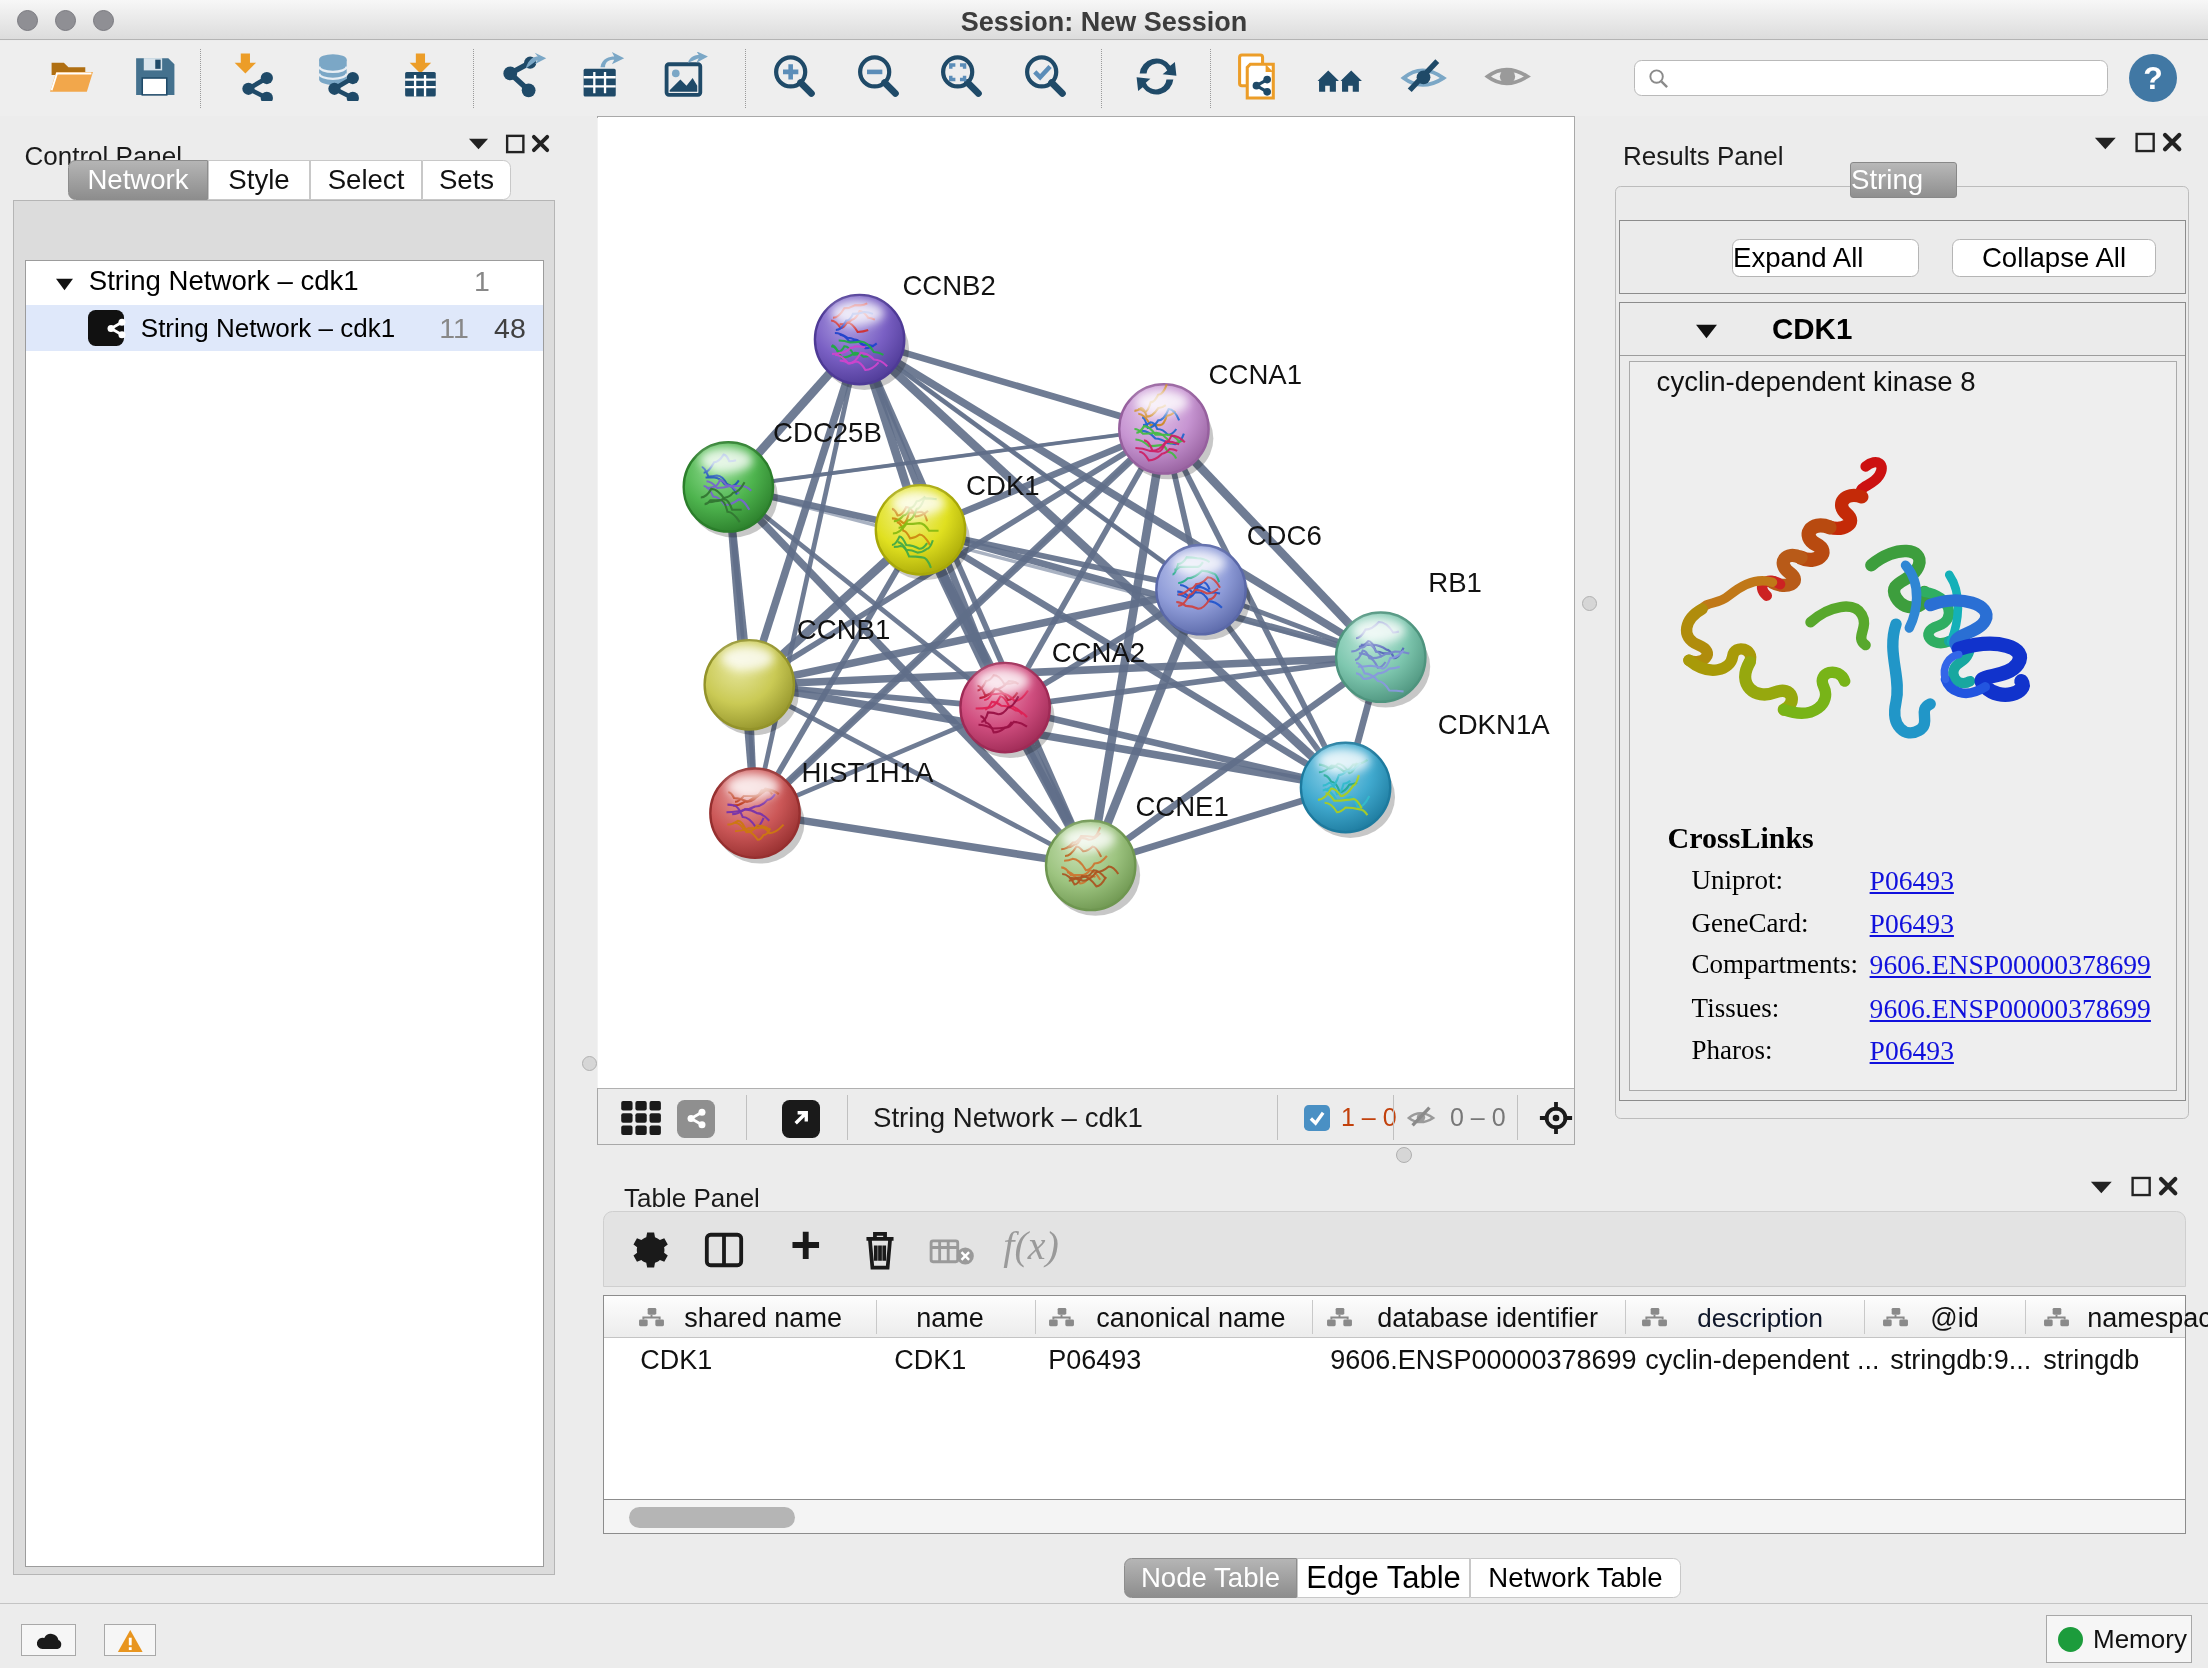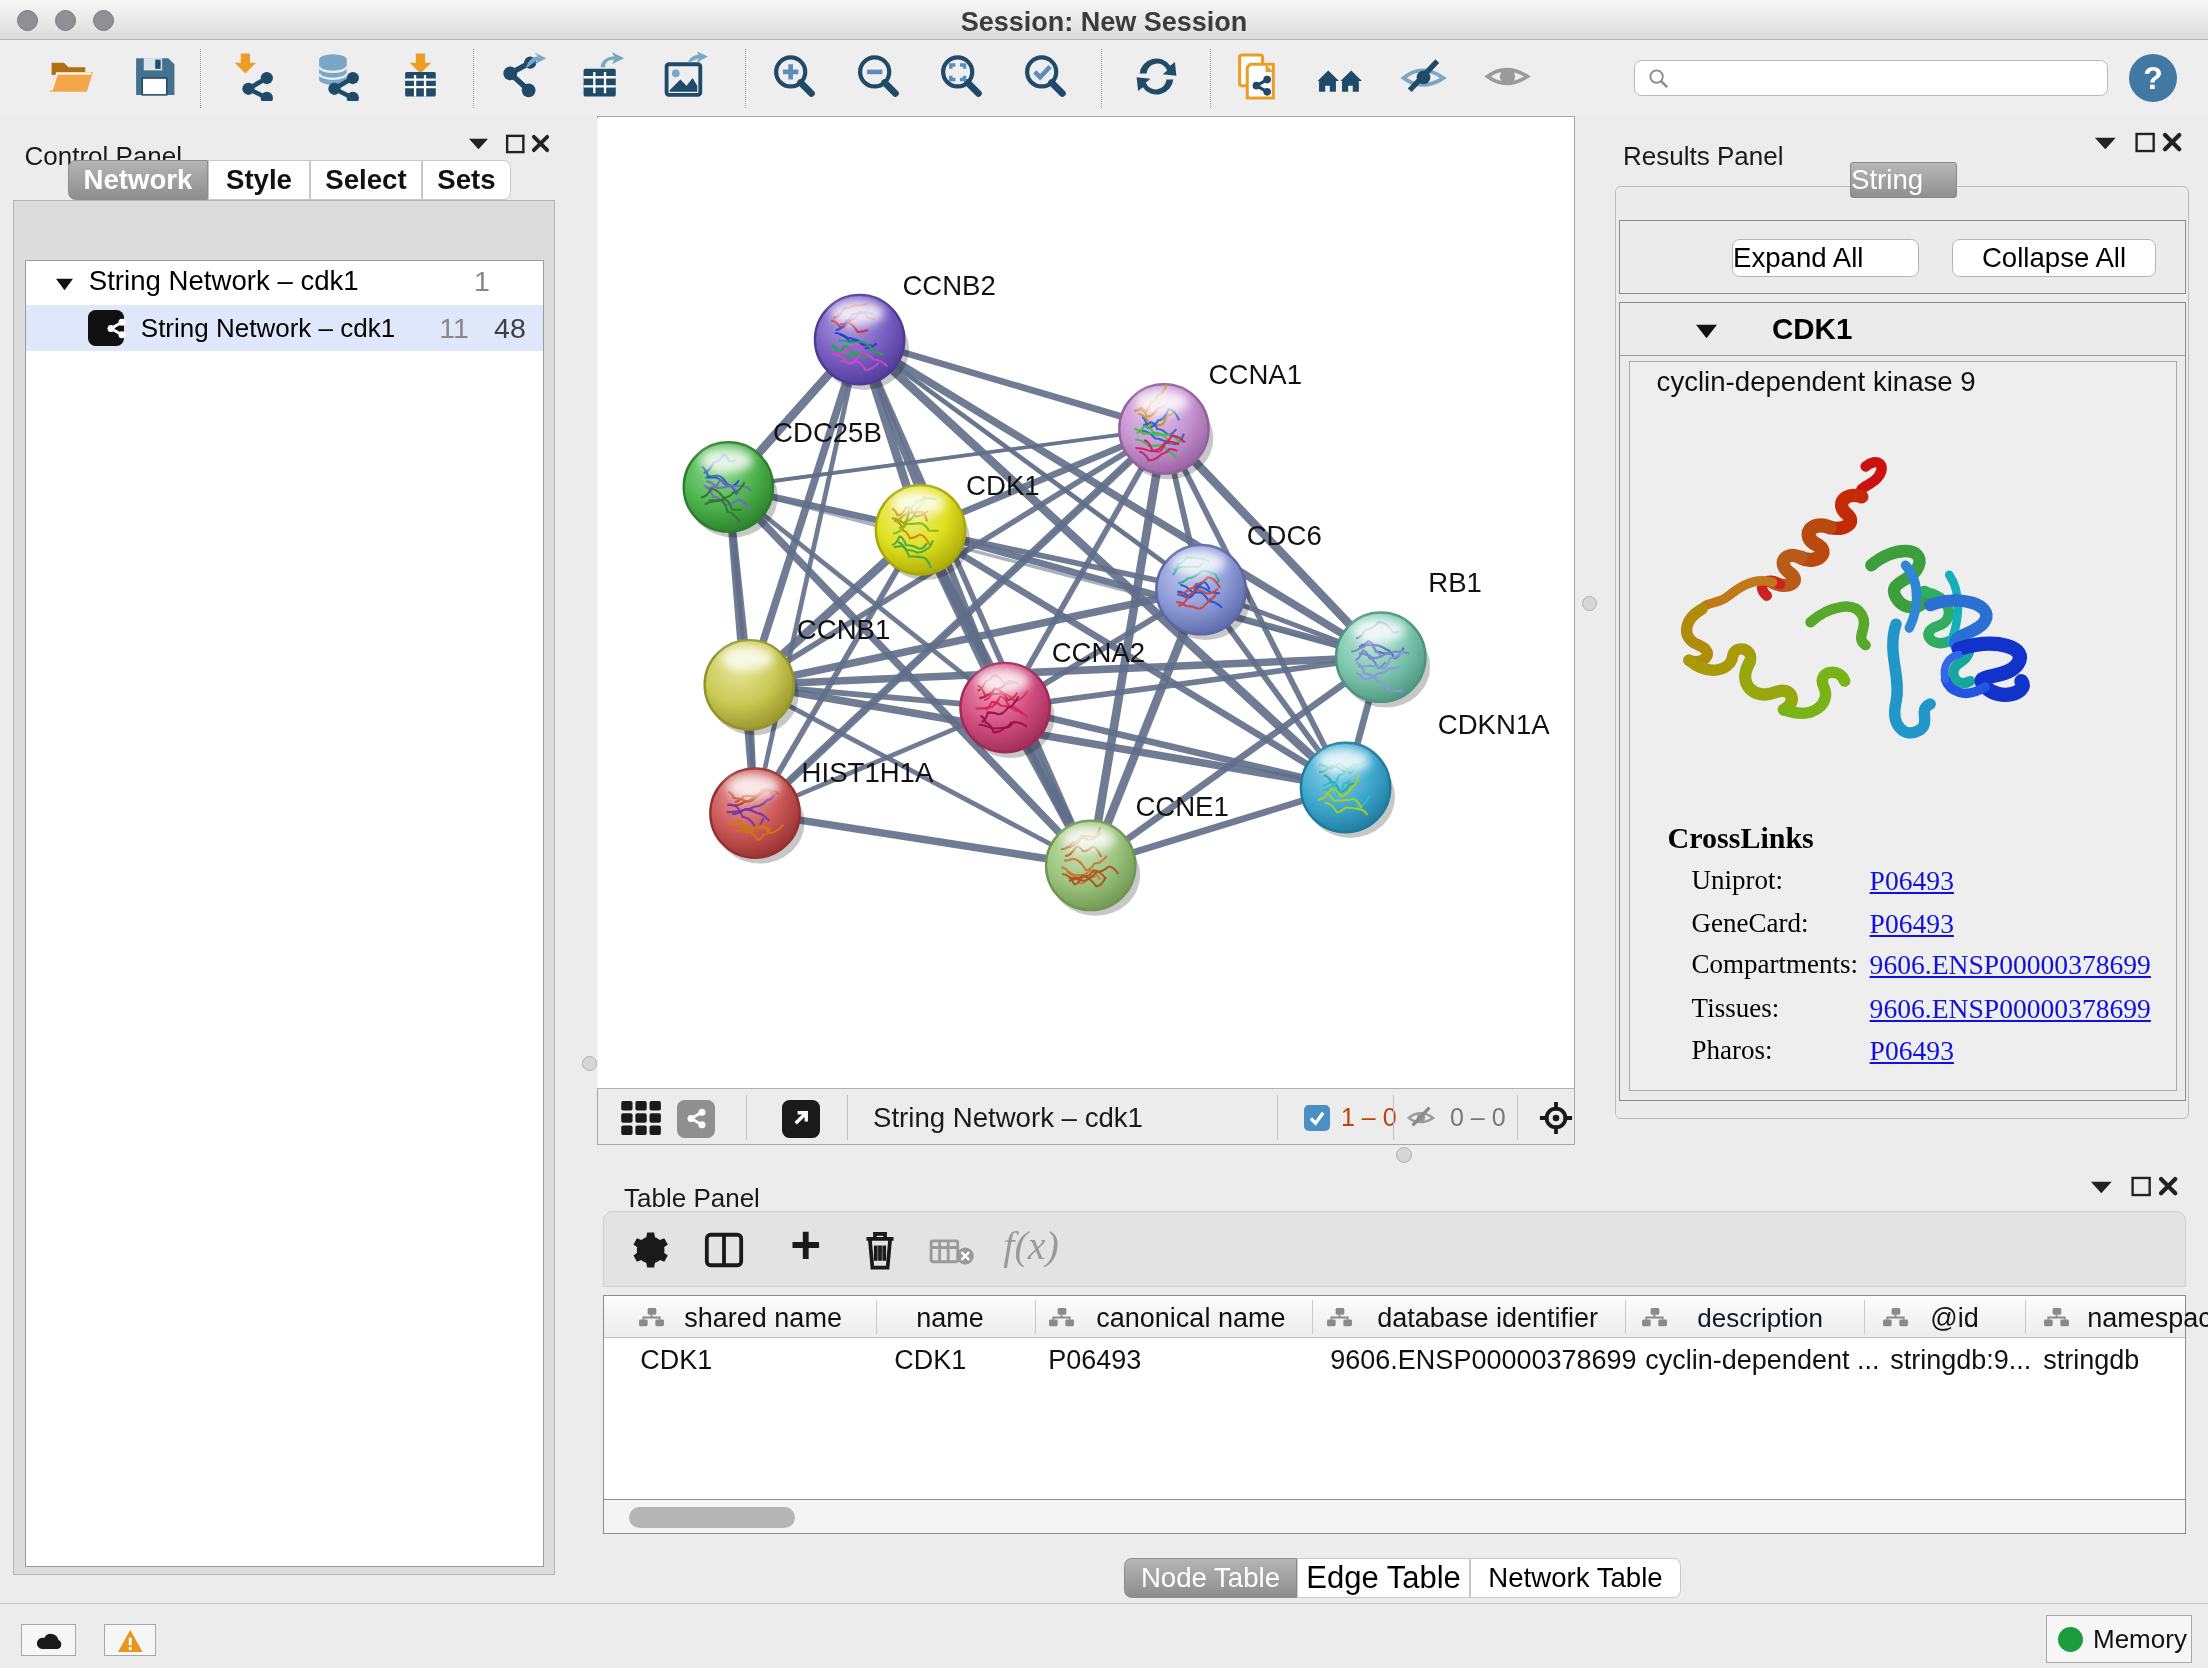--- a/index.html
+++ b/index.html
@@ -5,21 +5,21 @@
 .titlebar { position:absolute; left:0; top:0; width:100%; height:40px;
   background:linear-gradient(#f7f7f7,#dcdcdc); border-bottom:1px solid #b4b4b4; }
 .tl { position:absolute; top:9.5px; width:21px; height:21px; border-radius:50%;
   background:#8f8f94; border:1px solid #7a7a80; }
 .title { position:absolute; top:6.7px; width:100%; text-align:center; font-size:27px; color:#3c3c3c; font-weight:bold; }
 .toolbar { position:absolute; left:0; top:41px; width:100%; height:75px; background:#eeeeee; }
 .panelTitle { font-size:26px; color:#1a1a1a;margin-top:16px; }
 .ctrlpanel { position:absolute; left:9.5px; top:116px; width:550px; height:1463px; }
 .wbox { background:#fff; border:1.4px solid #9c9c9c; }
 .tab { position:absolute; top:160px; height:40px; background:#fff; border:1px solid #c8c8c8;
-  font-size:27.6px; color:#111; text-align:center; line-height:38px;font-weight:bold; }
+  font-size:27.6px; color:#111; text-align:center; line-height:38px; }
 .tabsel { background:linear-gradient(#b5b5b5,#8d8d8d); color:#fff; border-color:#8d8d8d; }
 .rpanel { position:absolute; left:1581px; top:116px; width:616px; height:1003px; }
 a.lnk { color:#1111dd; }
 </style></head><body>
 
 <div class="titlebar">
  <div class="tl" style="left:17px"></div>
     <div class="tl" style="left:55px"></div>
     <div class="tl" style="left:93px"></div>
  <div class="title">Session: New Session</div>
@@ -524,21 +524,21 @@
    <div style="position:absolute;left:332px;top:18px;width:204px;height:38px;background:#fff;border:1.4px solid #b5b5b5;border-radius:7.6px;font-size:27.6px;text-align:center;line-height:36px">Collapse All</div>
  </div>
  <div style="position:absolute;left:38px;top:186px;width:567px;height:799px;background:#ebebeb;border:1.4px solid #8c8c8c">
    <div style="position:absolute;left:0;top:0;width:100%;height:53px;border-bottom:1.4px solid #9c9c9c">
      <svg style="position:absolute;left:74px;top:19px" width="25" height="19" viewBox="0 0 26 20">
           <path d="M2 3 L24 3 L13 17 z" fill="#111"></path>
         </svg>
      <div style="position:absolute;left:152px;top:8.6px;font-size:29.5px;font-weight:bold">CDK1</div>
    </div>
    <div style="position:absolute;left:8.6px;top:58px;width:548px;height:730px;background:#eeeeee;border:1px solid #aaa">
-     <div style="position:absolute;left:27px;top:3.8px;font-size:27.6px;color:#111">cyclin-dependent kinase 9</div>
+     <div style="position:absolute;left:27px;top:3.8px;font-size:27.6px;color:#111">cyclin-dependent kinase 8</div>
      <svg style="position:absolute;left:38px;top:89px" width="399" height="314" viewBox="0 0 420 330">
           <path d="M208 16 C220 6 230 14 222 26 C214 38 198 36 204 48" stroke="#cc1111" stroke-width="11" fill="none" stroke-linecap="round"></path>
           <path d="M204 48 C186 42 176 56 188 66 C200 76 184 84 170 80" stroke="#c42a08" stroke-width="14" fill="none" stroke-linecap="round"></path>
           <path d="M170 80 C150 72 140 90 156 98 C172 106 156 120 140 112" stroke="#b84a10" stroke-width="15" fill="none" stroke-linecap="round"></path>
           <path d="M140 112 C124 104 114 118 128 128 C142 138 124 146 110 138" stroke="#b85a18" stroke-width="14" fill="none" stroke-linecap="round"></path>
           <path d="M118 140 C104 130 92 142 104 152" stroke="#cc2222" stroke-width="11" fill="none" stroke-linecap="round"></path>
           <path d="M110 138 C92 132 76 142 64 152 C52 162 40 158 36 166" stroke="#c07818" stroke-width="10" fill="none" stroke-linecap="round"></path>
           <path d="M36 166 C18 176 12 196 32 204 C52 212 36 226 22 220" stroke="#b08c0c" stroke-width="12" fill="none" stroke-linecap="round"></path>
           <path d="M22 220 C44 238 66 230 68 216 C70 202 92 208 86 222" stroke="#a89a08" stroke-width="12" fill="none" stroke-linecap="round"></path>
           <path d="M86 222 C72 246 92 262 112 254 C132 246 136 266 122 272" stroke="#96a80e" stroke-width="13" fill="none" stroke-linecap="round"></path>

